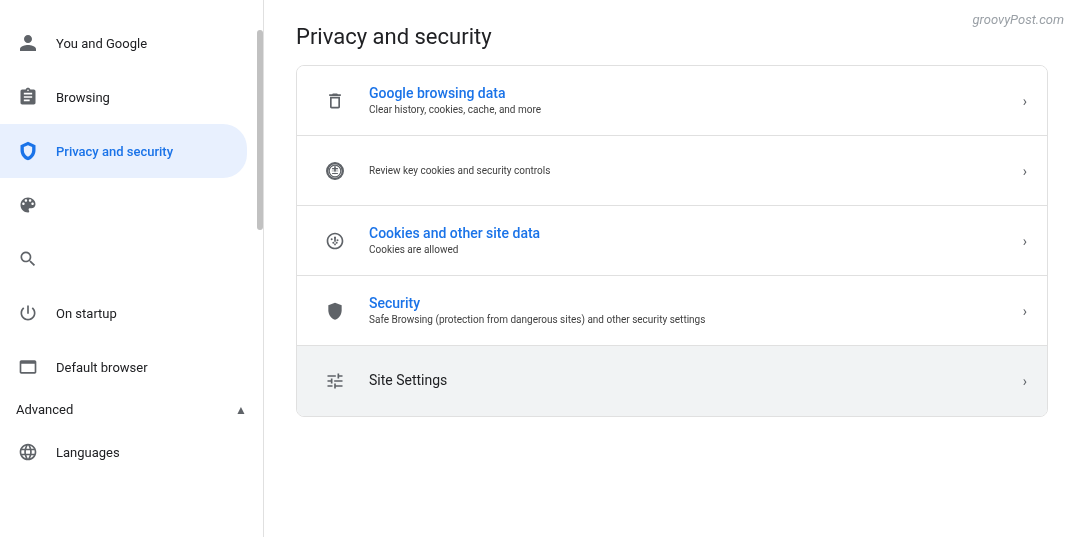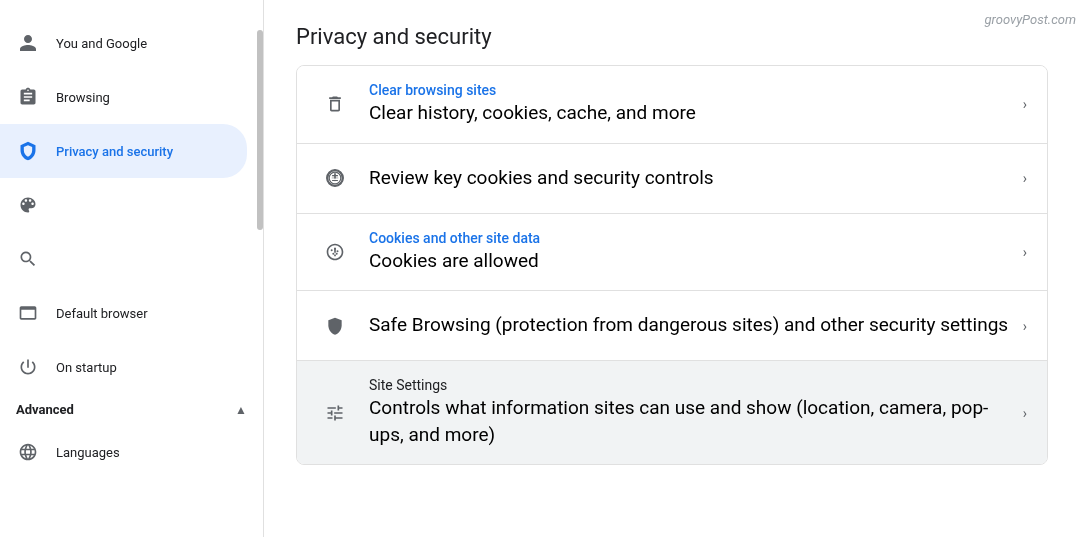--- a/index.html
+++ b/index.html
@@ -65,21 +65,21 @@
       white-space: nowrap;
       overflow: hidden;
       text-overflow: ellipsis;
     }
 
     .sidebar-section-header {
       display: flex;
       align-items: center;
       padding: 8px 16px;
       font-size: 13px;
-      font-weight: 700;
+      font-weight: 400;
       color: #202124;
       cursor: pointer;
       gap: 20px;
     }
     .sidebar-section-header .chevron {
       margin-left: auto;
       color: #5f6368;
       font-size: 12px;
     }
 
@@ -106,21 +106,21 @@
       flex: 1;
       background: #fff;
       overflow-y: auto;
       padding: 24px 32px;
       position: relative;
     }
 
     .watermark {
       position: absolute;
       top: 12px;
-      right: 4px;
+      right: 16px;
       font-size: 13px;
       color: #9aa0a6;
       font-style: italic;
     }
 
     .page-title {
       font-size: 22px;
       font-weight: 400;
       color: #202124;
       margin-bottom: 16px;
@@ -168,22 +168,22 @@
     }
 
     .row-title {
       font-size: 14px;
       font-weight: 500;
       color: #1a73e8;
       margin-bottom: 2px;
     }
 
     .row-subtitle {
-      font-size: 19px;
-      color: #000000;
+      font-size: 10px;
+      color: #404040;
       line-height: 1.4;
     }
 
     .row-chevron {
       color: #5f6368;
       font-size: 14px;
       margin-left: 12px;
     }
 
     
@@ -237,33 +237,33 @@
     <div class="sidebar-icon">
       <svg viewBox="0 0 24 24">
           <path d="M15.5 14h-.79l-.28-.27C15.41 12.59 16 11.11 16 9.5 16 5.91 13.09 3 9.5 3S3 5.91 3 9.5 5.91 16 9.5 16c1.61 0 3.09-.59 4.23-1.57l.27.28v.79l5 4.99L20.49 19l-4.99-5zm-6 0C7.01 14 5 11.99 5 9.5S7.01 5 9.5 5 14 7.01 14 9.5 11.99 14 9.5 14z"></path>
         </svg>
     </div>
   </div>
 
   <div class="sidebar-item">
     <div class="sidebar-icon">
       <svg viewBox="0 0 24 24">
+          <path d="M13 3h-2v10h2V3zm4.83 2.17l-1.42 1.42C17.99 7.86 19 9.81 19 12c0 3.87-3.13 7-7 7s-7-3.13-7-7c0-2.19 1.01-4.14 2.58-5.42L6.17 5.17C4.23 6.82 3 9.26 3 12c0 4.97 4.03 9 9 9s9-4.03 9-9c0-2.74-1.23-5.18-3.17-6.83z"></path>
+        </svg>
+    </div>
+    <span class="sidebar-label">On startup</span>
+  </div>
+
+  <div class="sidebar-item">
+    <div class="sidebar-icon">
+      <svg viewBox="0 0 24 24">
           <path d="M20 4H4c-1.1 0-2 .9-2 2v12c0 1.1.9 2 2 2h16c1.1 0 2-.9 2-2V6c0-1.1-.9-2-2-2zm0 14H4V8h16v10z"></path>
         </svg>
     </div>
     <span class="sidebar-label">Default browser</span>
-  </div>
-
-  <div class="sidebar-item">
-    <div class="sidebar-icon">
-      <svg viewBox="0 0 24 24">
-          <path d="M13 3h-2v10h2V3zm4.83 2.17l-1.42 1.42C17.99 7.86 19 9.81 19 12c0 3.87-3.13 7-7 7s-7-3.13-7-7c0-2.19 1.01-4.14 2.58-5.42L6.17 5.17C4.23 6.82 3 9.26 3 12c0 4.97 4.03 9 9 9s9-4.03 9-9c0-2.74-1.23-5.18-3.17-6.83z"></path>
-        </svg>
-    </div>
-    <span class="sidebar-label">On startup</span>
   </div>
 
   <div class="sidebar-section-header">
     <span>Advanced</span>
     <span class="chevron">▲</span>
   </div>
 
   <div class="sidebar-item">
     <div class="sidebar-icon">
       <svg viewBox="0 0 24 24">
@@ -286,21 +286,21 @@
 
   <div class="settings-card">
 
     <div class="settings-row">
       <div class="row-icon">
         <svg viewBox="0 0 24 24">
             <path d="M16 9v10H8V9h8m-1.5-6h-5l-1 1H5v2h14V4h-3.5l-1-1zM18 7H6v12c0 1.1.9 2 2 2h8c1.1 0 2-.9 2-2V7z"></path>
           </svg>
       </div>
       <div class="row-content">
-        <div class="row-title">Clear browsing sites</div>
+        <div class="row-title">Google browsing data</div>
         <div class="row-subtitle">Clear history, cookies, cache, and more</div>
       </div>
       <div class="row-chevron">›</div>
     </div>
 
     <div class="settings-row">
       <div class="row-icon">
         <svg viewBox="0 0 24 24">
             <circle cx="12" cy="12" r="9" fill="none" stroke="currentColor" stroke-width="2"></circle>
             <path d="M12 7v5M12 15h.01" stroke="currentColor" stroke-width="2" fill="none" stroke-linecap="round"></path>
@@ -334,32 +334,32 @@
       <div class="row-chevron">›</div>
     </div>
 
     <div class="settings-row">
       <div class="row-icon">
         <svg viewBox="0 0 24 24">
             <path d="M12 2L4 5v6c0 5.25 3.5 10.15 8 11.4 4.5-1.25 8-6.15 8-11.4V5l-8-3z"></path>
           </svg>
       </div>
       <div class="row-content">
+        <div class="row-title">Security</div>
         <div class="row-subtitle">Safe Browsing (protection from dangerous sites) and other security settings</div>
       </div>
       <div class="row-chevron">›</div>
     </div>
 
     <div class="settings-row highlighted">
       <div class="row-icon">
         <svg viewBox="0 0 24 24">
             <path d="M3 17v2h6v-2H3zM3 5v2h10V5H3zm10 16v-2h8v-2h-8v-2h-2v6h2zM7 9v2H3v2h4v2h2V9H7zm14 4v-2H11v2h10zm-6-4h2V7h4V5h-4V3h-2v6z"></path>
           </svg>
       </div>
       <div class="row-content">
         <div class="row-title" style="color: #202124; font-weight: 400;">Site Settings</div>
-        <div class="row-subtitle">Controls what information sites can use and show (location, camera, pop-ups, and more)</div>
       </div>
       <div class="row-chevron">›</div>
     </div>
 
   </div>
 </div>
 
 </body></html>

